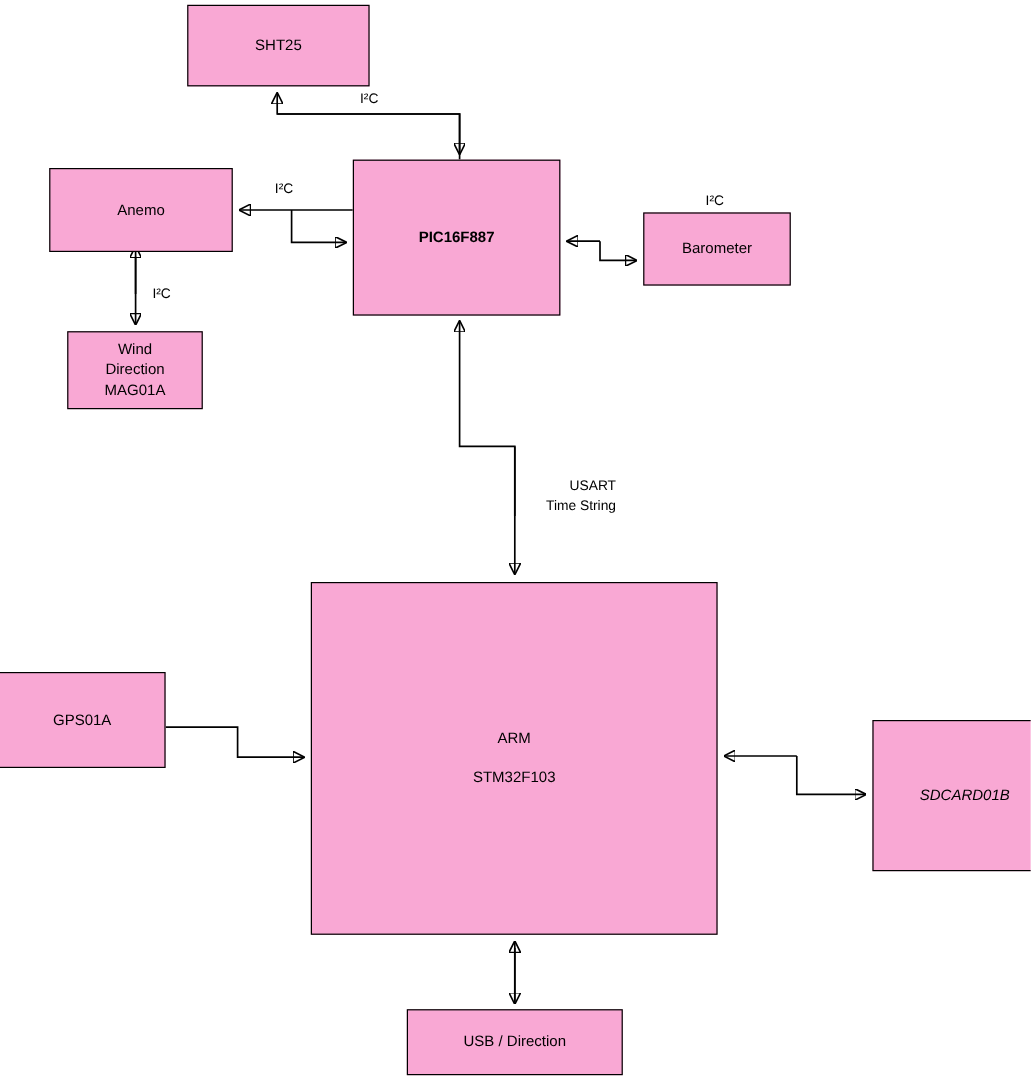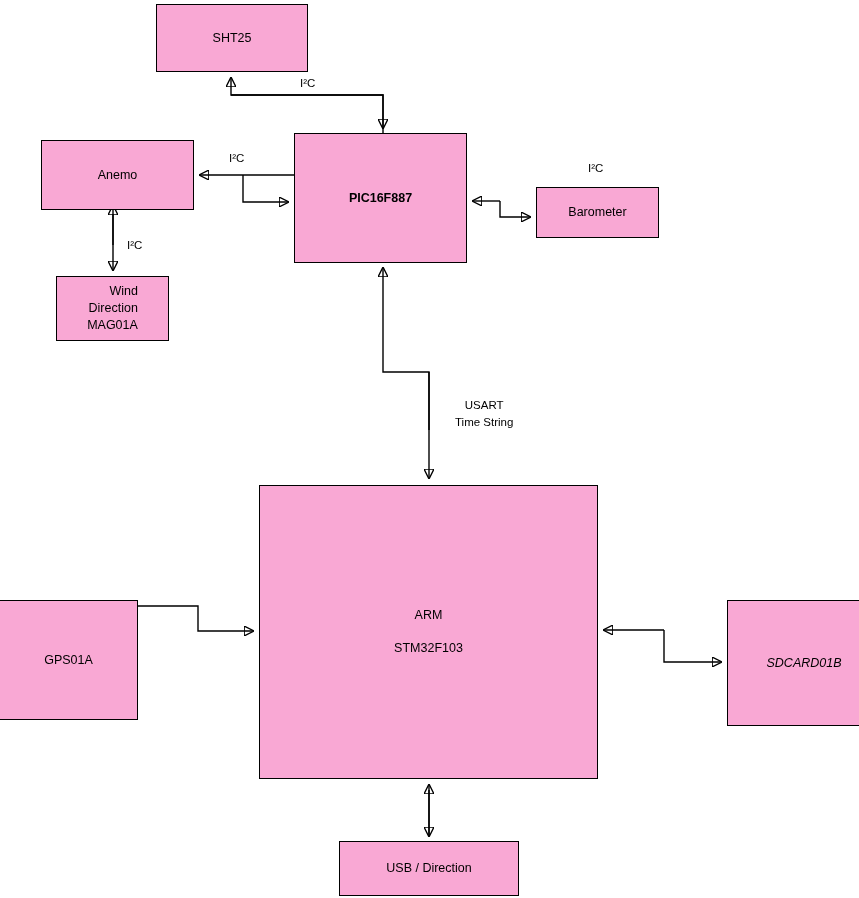--- a/index.html
+++ b/index.html
@@ -29,21 +29,21 @@
     color: #000000;
     line-height: 1.35;
     white-space: pre-line;
   }
   .edge-label {
     position: absolute;
     font-size: 11.5px;
     color: #000000;
     white-space: pre-line;
     line-height: 1.45;
-    text-align: center;
+    text-align: right;
   }
   svg.wires {
     position: absolute;
     left: 0;
     top: 0;
     width: 859px;
     height: 898px;
     overflow: visible;
   }
   svg.wires path, svg.wires line {
@@ -83,29 +83,29 @@
 
     <path d="M 664 630 L 604 630" marker-end="url(#arrow)"></path>
     <path d="M 664 630 L 664 662 L 721 662" marker-end="url(#arrow)"></path>
 
     <path d="M 429 790 L 429 836" marker-end="url(#arrow)"></path>
     <path d="M 429 836 L 429 785" marker-end="url(#arrow)"></path>
   </svg>
 
   <div class="node" id="node-sht25" style="left: 156px; top: 4px; width: 152px; height: 68px;">SHT25</div>
   <div class="node" id="node-anemo" style="left: 41px; top: 140px; width: 153px; height: 70px;">Anemo</div>
-  <div class="node" id="node-wind" style="left: 56px; top: 276px; width: 113px; height: 65px; text-align: right;">Wind
+  <div class="node" id="node-wind" style="left: 56px; top: 276px; width: 113px; height: 65px;">Wind
 Direction
 MAG01A</div>
   <div class="node" id="node-pic" style="left: 294px; top: 133px; width: 173px; height: 130px; font-weight: bold;">PIC16F887</div>
-  <div class="node" id="node-baro" style="left: 536px; top: 187px; width: 123px; height: 51px;">Barometer</div>
+  <div class="node" id="node-baro" style="left: 536px; top: 177px; width: 123px; height: 61px;">Barometer</div>
   <div class="node" id="node-arm" style="left: 259px; top: 485px; width: 339px; height: 294px;">ARM
 
 STM32F103</div>
-  <div class="node" id="node-gps" style="left: -1px; top: 560px; width: 139px; height: 120px; margin-top: 40px;">GPS01A</div>
+  <div class="node" id="node-gps" style="left: -1px; top: 560px; width: 139px; height: 80px;">GPS01A</div>
   <div class="node" id="node-sdcard" style="left: 727px; top: 600px; width: 154px; height: 126px; font-style: italic;">SDCARD01B</div>
   <div class="node" id="node-usb" style="left: 339px; top: 841px; width: 180px; height: 55px;">USB / Direction</div>
 
   <div class="edge-label" id="lbl-0" style="left: 300px; top: 75px;">I²C</div>
   <div class="edge-label" id="lbl-1" style="left: 229px; top: 150px;">I²C</div>
   <div class="edge-label" id="lbl-2" style="left: 127px; top: 237px;">I²C</div>
   <div class="edge-label" id="lbl-3" style="left: 588px; top: 160px;">I²C</div>
   <div class="edge-label" id="lbl-4" style="left: 455px; top: 397px;">USART
 Time String</div>
 

